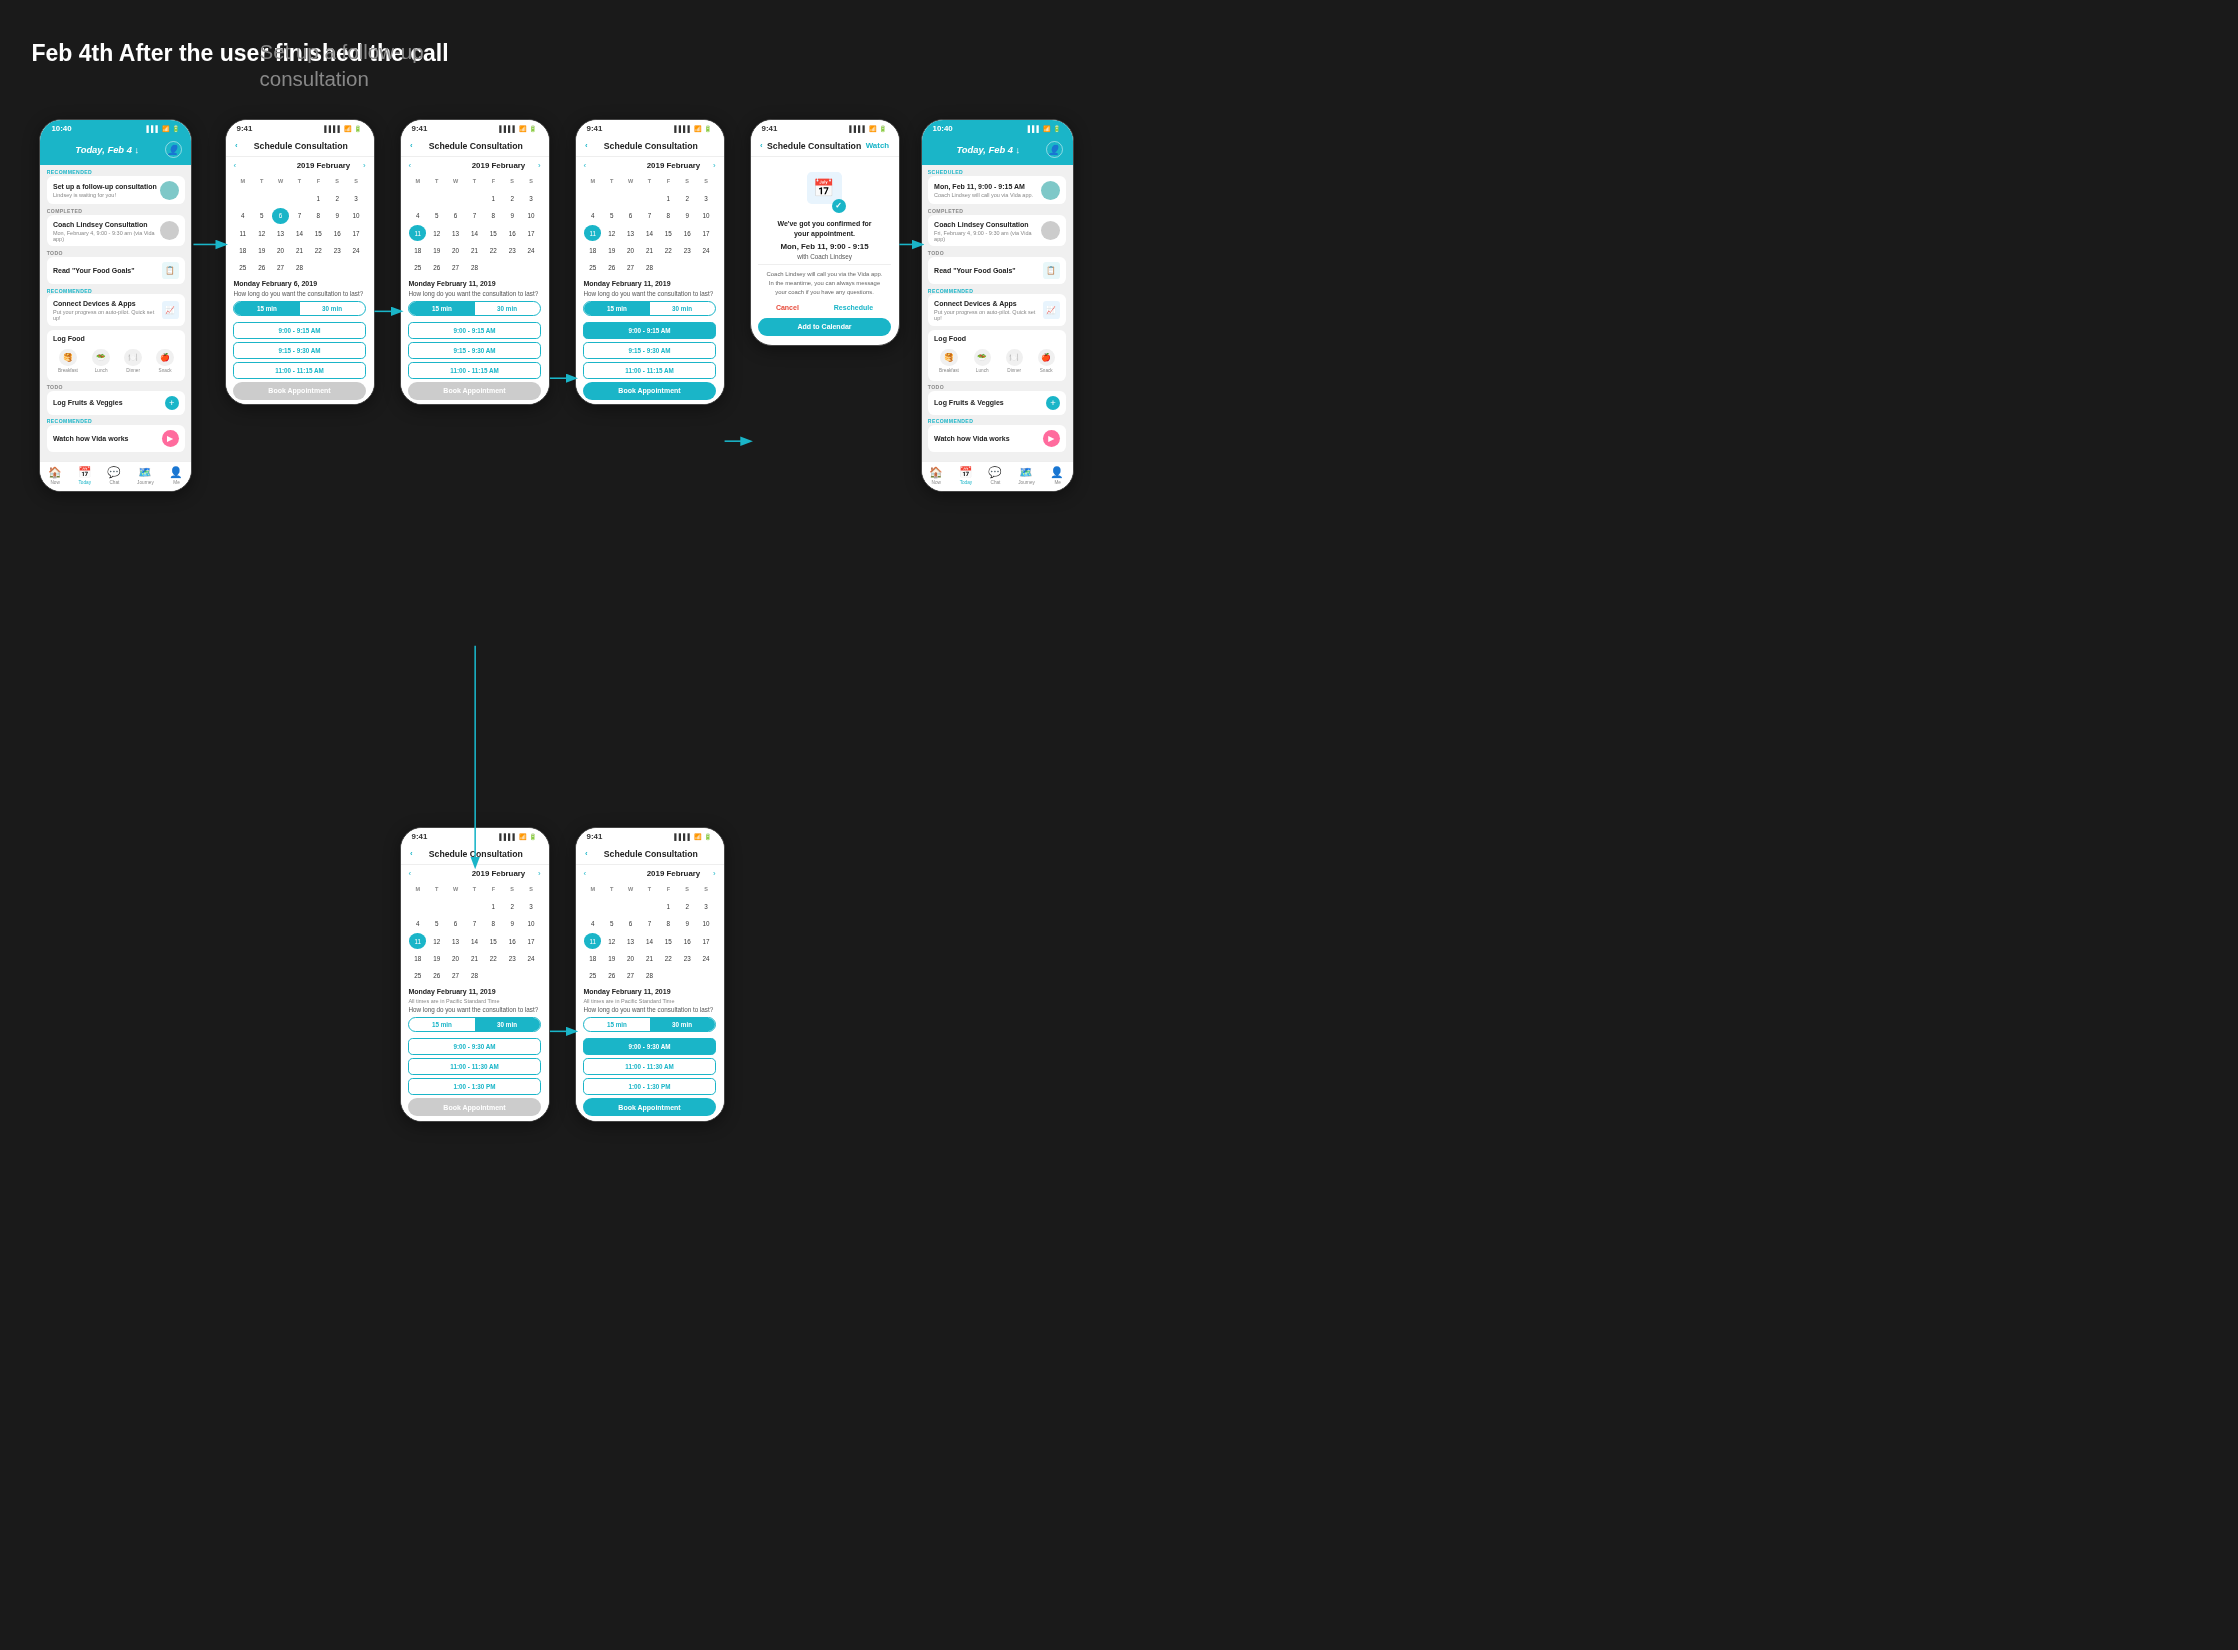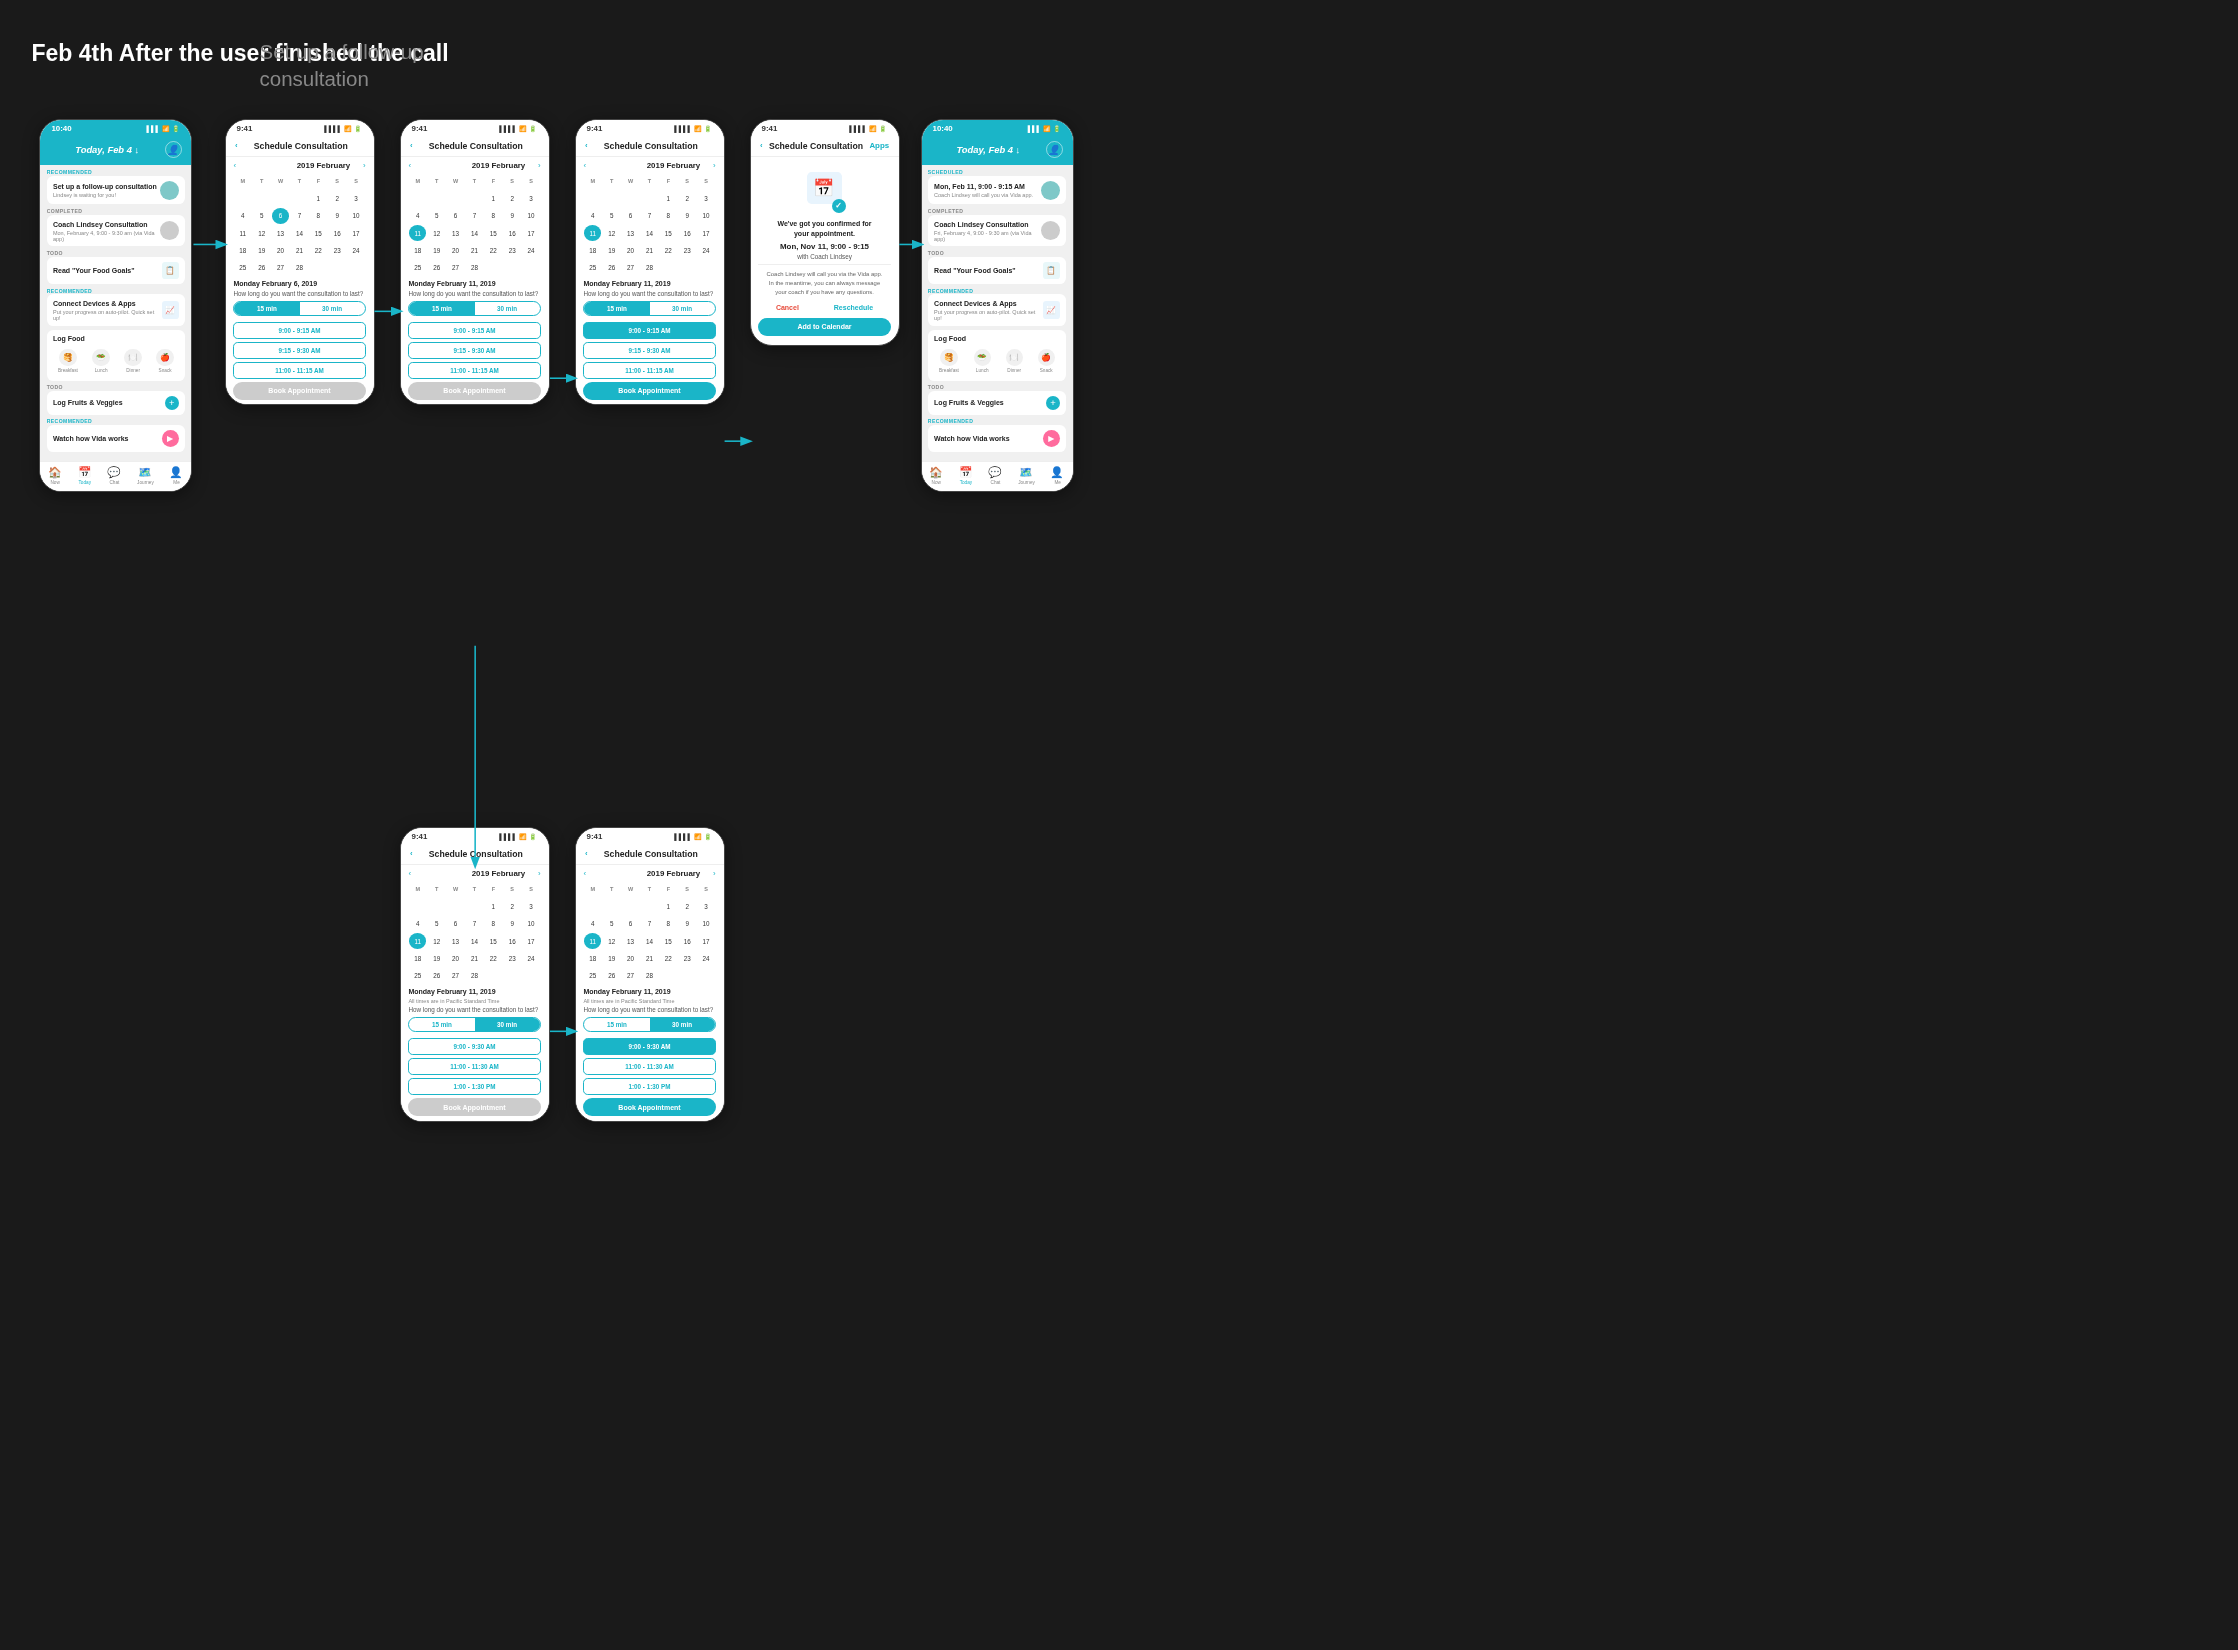--- a/index.html
+++ b/index.html
@@ -729,30 +729,30 @@
       <span class="status-time">9:41</span>
       <div class="status-icons">
           <span>▌▌▌▌</span>
           <span>📶</span>
           <span>🔋</span>
         </div>
     </div>
     <div class="app-header-white">
       <span class="header-back">‹</span>
       <span class="header-center">Schedule Consultation</span>
-      <span class="header-done">Apps</span>
+      <span class="header-done">Watch</span>
     </div>
     <div class="confirm-content">
 
       <div style="width:39px;height:39px;margin:6.3px auto 7.9px;position:relative;">
         <div style="width:35px;height:31.5px;background:#e8f4fd;border-radius:4.7px;margin:0 auto;display:flex;align-items:center;justify-content:center;font-size:17.3px;">📅</div>
         <div style="position:absolute;bottom:-1.6px;right:-1.6px;width:14px;height:14px;background:#1ab5c8;border-radius:50%;display:flex;align-items:center;justify-content:center;color:#fff;font-size:7.9px;font-weight:700;">✓</div>
       </div>
       <div class="confirm-title">We've got you confirmed for<br>your appointment.</div>
-      <div class="confirm-date">Mon, Nov 11, 9:00 - 9:15</div>
+      <div class="confirm-date">Mon, Feb 11, 9:00 - 9:15</div>
       <div style="font-size:6.3px;color:#555;margin-bottom:4.7px;">with Coach Lindsey</div>
       <div class="confirm-divider"></div>
       <div style="font-size:5.9px;color:#666;text-align:center;line-height:1.5;margin-bottom:7.9px;">
         Coach Lindsey will call you via the Vida app.<br>
         In the meantime, you can always message<br>
         your coach if you have any questions.
       </div>
       <div class="cancel-reschedule">
         <span class="cancel-btn">Cancel</span>
         <span class="reschedule-btn">Reschedule</span>

